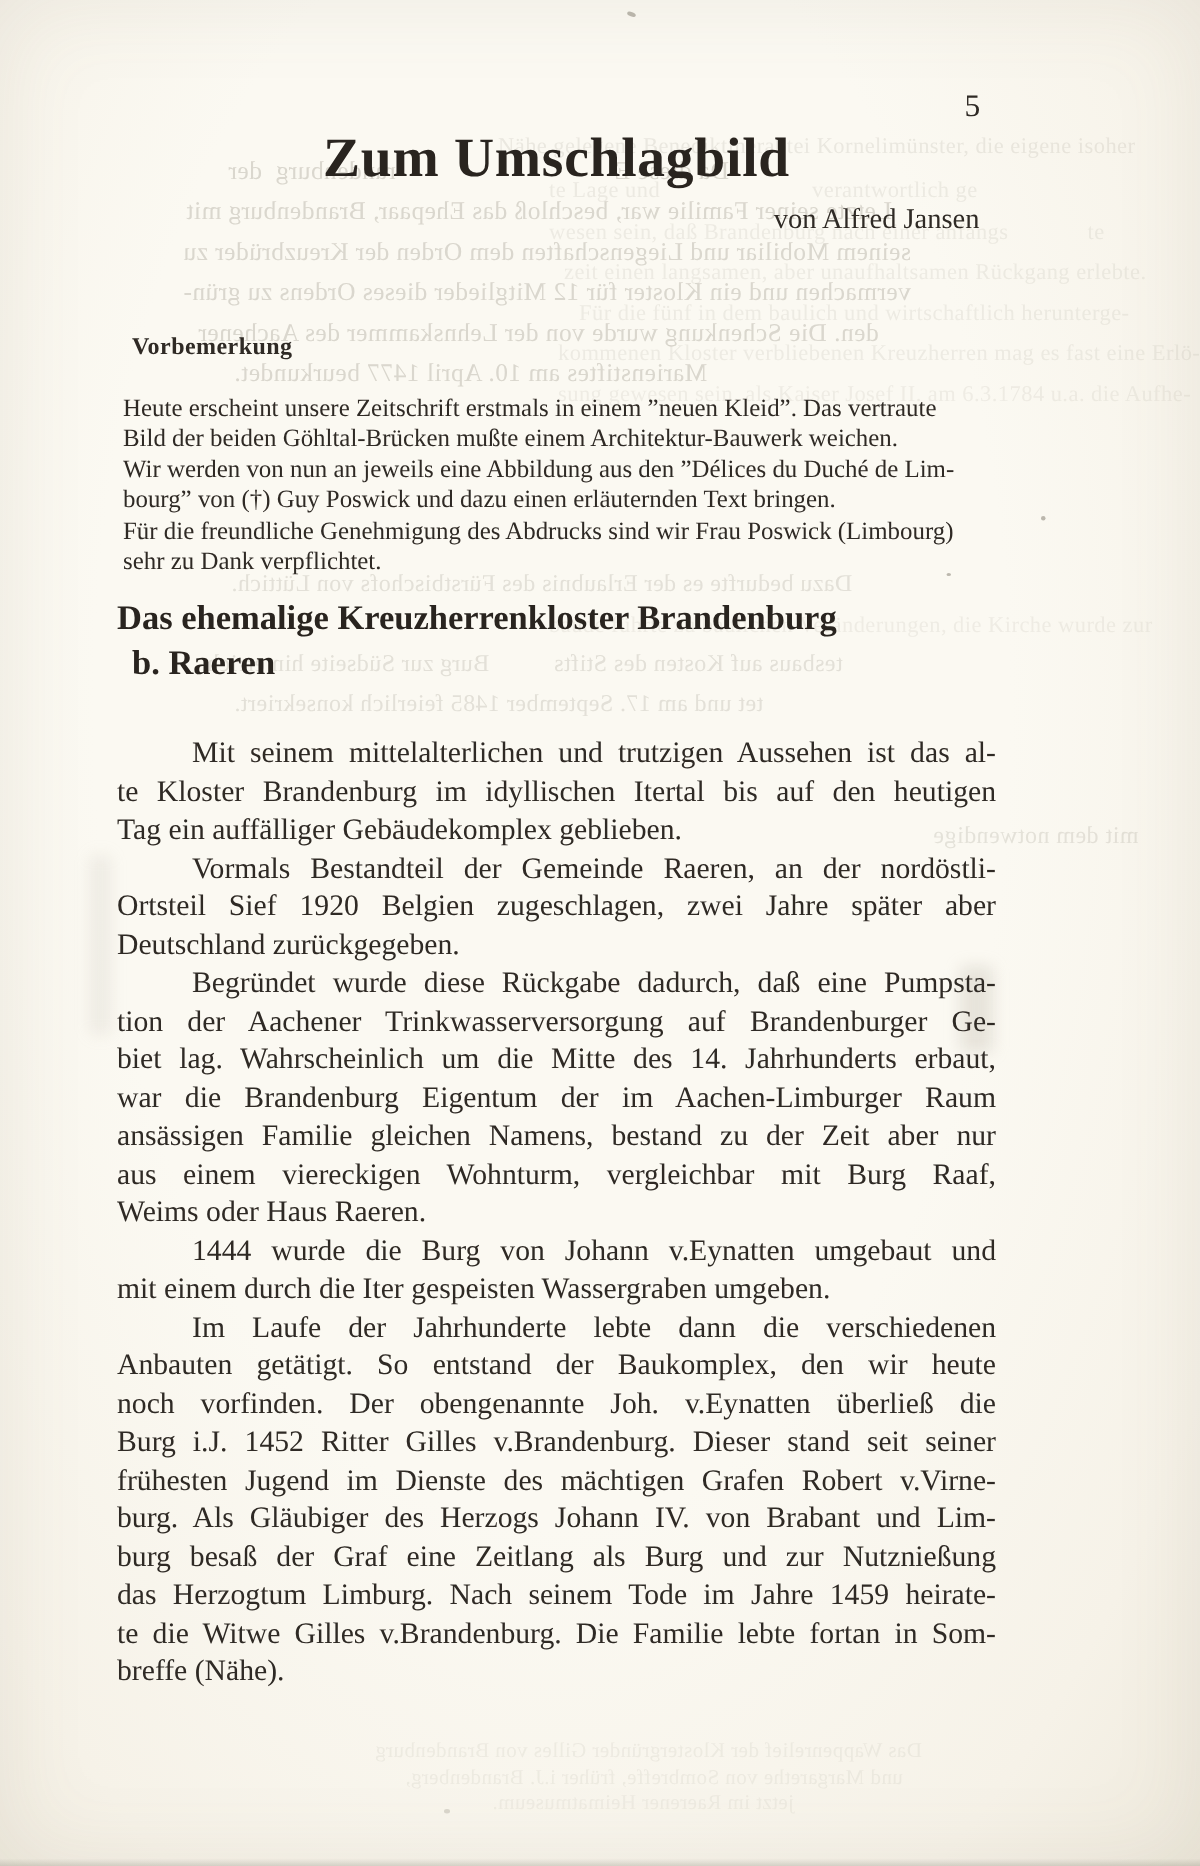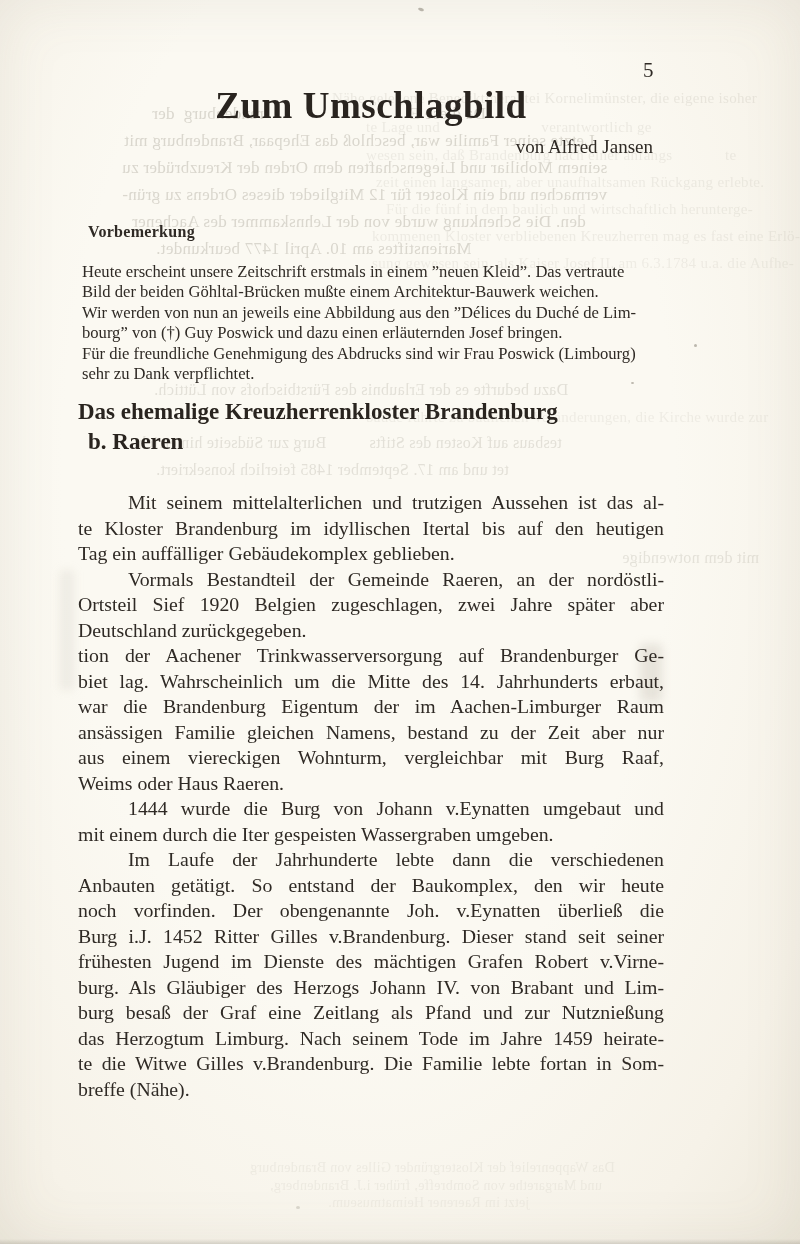--- a/index.html
+++ b/index.html
@@ -104,21 +104,21 @@
   <h1 class="article-title" style="margin:0;">Zum Umschlagbild</h1>
 
   <div class="byline">von Alfred Jansen</div>
 
   <div class="foreword-label">Vorbemerkung</div>
 
   <div class="foreword" id="foreword-lines">
       <div>Heute erscheint unsere Zeitschrift erstmals in einem ”neuen Kleid”. Das vertraute</div>
       <div>Bild der beiden Göhltal-Brücken mußte einem Architektur-Bauwerk weichen.</div>
       <div>Wir werden von nun an jeweils eine Abbildung aus den ”Délices du Duché de Lim-</div>
-      <div>bourg” von (†) Guy Poswick und dazu einen erläuternden Josef bringen.</div>
+      <div>bourg” von (†) Guy Poswick und dazu einen erläuternden Text bringen.</div>
       <div>Für die freundliche Genehmigung des Abdrucks sind wir Frau Poswick (Limbourg)</div>
       <div>sehr zu Dank verpflichtet.</div>
     </div>
 
   <div class="section-heading">
     <div>Das ehemalige Kreuzherrenkloster Brandenburg</div>
     <div style="transform:translateX(10px);">b. Raeren</div>
   </div>
 
   <div class="article-body" id="article-body">
@@ -126,38 +126,39 @@
         <div class="line indent">Mit seinem mittelalterlichen und trutzigen Aussehen ist das al-</div>
         <div class="line">te Kloster Brandenburg im idyllischen Itertal bis auf den heutigen</div>
         <div class="line lastline">Tag ein auffälliger Gebäudekomplex geblieben.</div>
       </div>
       <div>
         <div class="line indent">Vormals Bestandteil der Gemeinde Raeren, an der nordöstli-</div>
         <div class="line">Ortsteil Sief 1920 Belgien zugeschlagen, zwei Jahre später aber</div>
         <div class="line lastline">Deutschland zurückgegeben.</div>
       </div>
       <div>
+        <div class="line indent">Begründet wurde diese Rückgabe dadurch, daß eine Pumpsta-</div>
         <div class="line">tion der Aachener Trinkwasserversorgung auf Brandenburger Ge-</div>
         <div class="line">biet lag. Wahrscheinlich um die Mitte des 14. Jahrhunderts erbaut,</div>
         <div class="line">war die Brandenburg Eigentum der im Aachen-Limburger Raum</div>
         <div class="line">ansässigen Familie gleichen Namens, bestand zu der Zeit aber nur</div>
         <div class="line">aus einem viereckigen Wohnturm, vergleichbar mit Burg Raaf,</div>
         <div class="line lastline">Weims oder Haus Raeren.</div>
       </div>
       <div>
         <div class="line indent">1444 wurde die Burg von Johann v.Eynatten umgebaut und</div>
         <div class="line lastline">mit einem durch die Iter gespeisten Wassergraben umgeben.</div>
       </div>
       <div>
         <div class="line indent">Im Laufe der Jahrhunderte lebte dann die verschiedenen</div>
         <div class="line">Anbauten getätigt. So entstand der Baukomplex, den wir heute</div>
         <div class="line">noch vorfinden. Der obengenannte Joh. v.Eynatten überließ die</div>
         <div class="line">Burg i.J. 1452 Ritter Gilles v.Brandenburg. Dieser stand seit seiner</div>
         <div class="line">frühesten Jugend im Dienste des mächtigen Grafen Robert v.Virne-</div>
         <div class="line">burg. Als Gläubiger des Herzogs Johann IV. von Brabant und Lim-</div>
-        <div class="line">burg besaß der Graf eine Zeitlang als Pfand und zur Nutznießung</div>
+        <div class="line">burg besaß der Graf eine Zeitlang als Burg und zur Nutznießung</div>
         <div class="line">das Herzogtum Limburg. Nach seinem Tode im Jahre 1459 heirate-</div>
         <div class="line">te die Witwe Gilles v.Brandenburg. Die Familie lebte fortan in Som-</div>
         <div class="line lastline">breffe (Nähe).</div>
       </div>
     </div>
 
 </div>
 
 </body></html>

